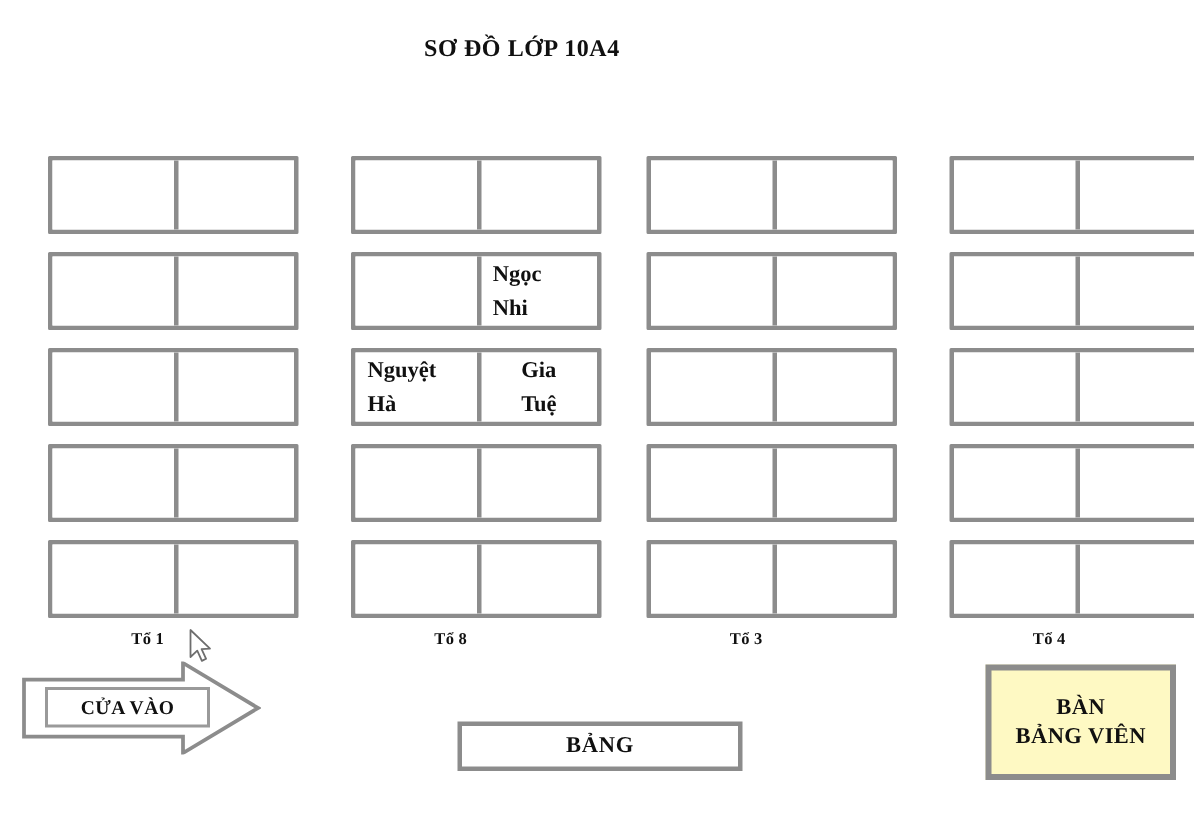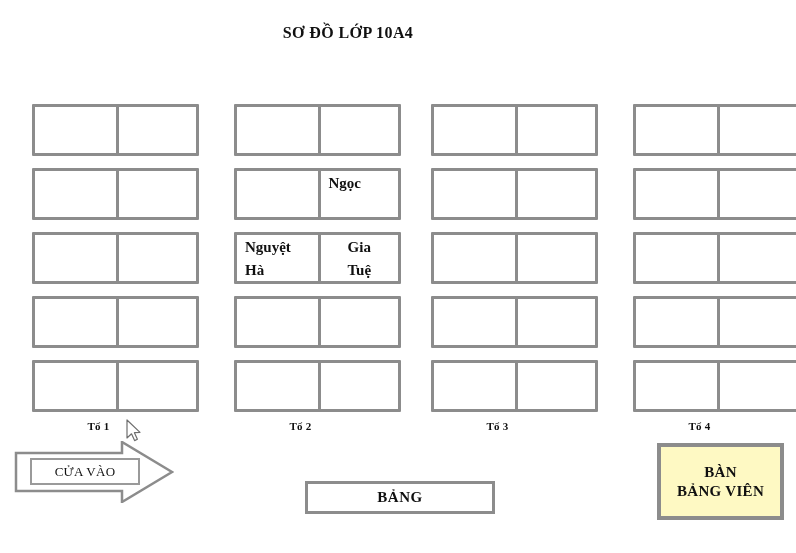--- a/index.html
+++ b/index.html
@@ -122,21 +122,21 @@
     height: 27px;
     box-sizing: border-box;
     border: 2px solid #9a9a9a;
     background: #ffffff;
     display: flex;
     align-items: center;
     justify-content: center;
   }
   #entrance-label {
     font-size: 13px;
-    font-weight: normal;
+    font-weight: bold;
     letter-spacing: 0.3px;
     white-space: nowrap;
   }
 
   
   #board {
     position: absolute;
     left: 305px;
     top: 481px;
     width: 190px;
@@ -217,20 +217,21 @@
     </div>
     <div class="desk-group g1">
       <div class="desk-row">
         <div class="seat left align-left empty"></div>
         <div class="seat right align-left empty"></div>
       </div>
       <div class="desk-row">
         <div class="seat left align-left empty"></div>
         <div class="seat right align-left">
           <span class="seat-name">Ngọc</span>
+          <span class="seat-name">Nhi</span>
         </div>
       </div>
       <div class="desk-row">
         <div class="seat left align-left">
           <span class="seat-name">Nguyệt</span>
           <span class="seat-name">Hà</span>
         </div>
         <div class="seat right align-center">
           <span class="seat-name">Gia</span>
           <span class="seat-name">Tuệ</span>
@@ -307,15 +308,15 @@
 <div id="teacher-desk">
   <span class="td-line">BÀN</span>
   <span class="td-line">BẢNG VIÊN</span>
 </div>
 
 <svg id="cursor" viewBox="0 0 16 24">
   <polygon points="1,1 1,19 5.5,14.8 8.6,21.6 11.4,20.2 8.4,13.7 14,13.4" fill="#ffffff" stroke="#6e6e6e" stroke-width="1.2" stroke-linejoin="round"></polygon>
 </svg>
 
 <div class="group-label g0">Tổ 1</div>
-<div class="group-label g1">Tổ 2</div>
+<div class="group-label g1">Tổ 8</div>
 <div class="group-label g2">Tổ 3</div>
 <div class="group-label g3">Tổ 4</div>
 
 </body></html>

